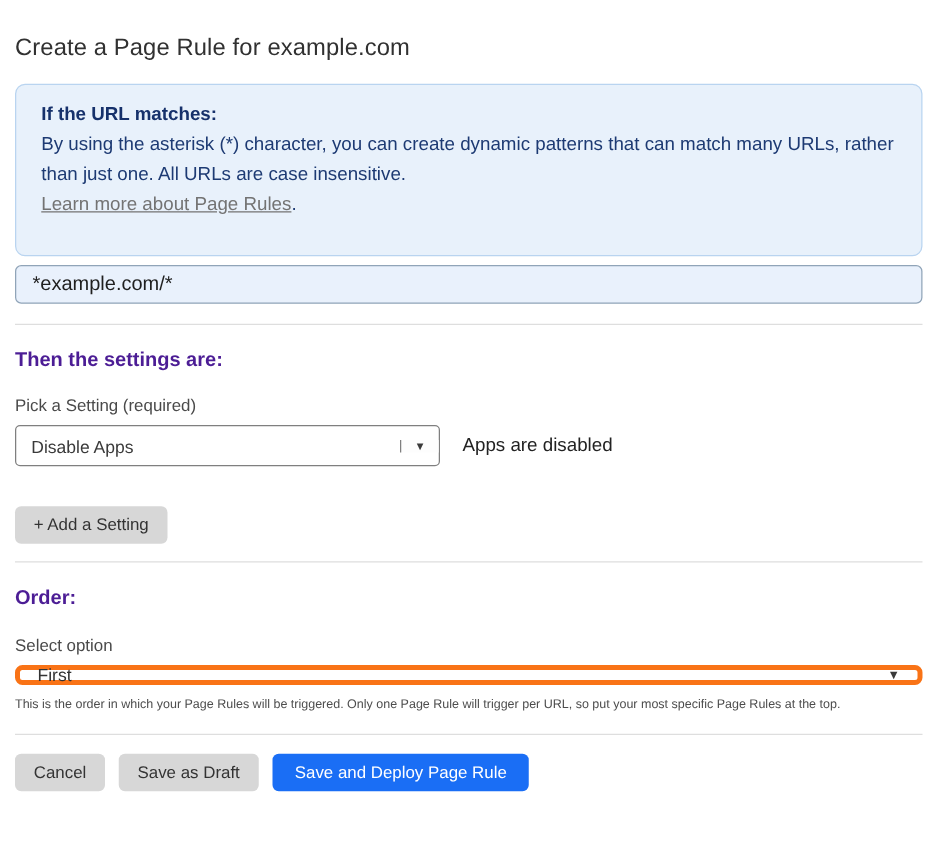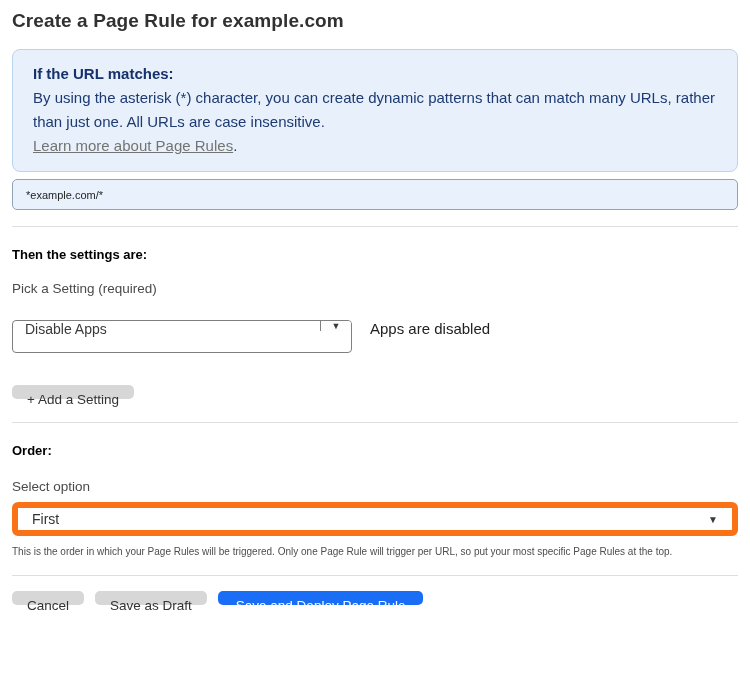--- a/index.html
+++ b/index.html
@@ -8,31 +8,32 @@
     font-family: "Liberation Sans", sans-serif;
     color: #333;
     width: 750px;
     height: 689px;
     overflow: hidden;
   }
   .container { padding: 10px 12px 0 12px; }
 
   .page-title {
     font-size: 19px;
-    font-weight: bold;
+    font-weight: normal;
     color: #313131;
     letter-spacing: 0.1px;
+    margin-top: 18px;
   }
 
   .info-box {
     margin-top: 17px;
     background: #e8f1fb;
     border: 1px solid #b9d4f0;
     border-radius: 8px;
-    padding: 12px 20px 13px 20px;
+    padding: 12px 20px 28px 20px;
     font-size: 15px;
     line-height: 1.6;
     color: #1d3a73;
   }
   .info-box .info-heading {
     font-weight: bold;
     color: #16316b;
   }
   .info-box .info-link {
     color: #737373;
@@ -49,60 +50,59 @@
 
   .url-input {
     margin-top: 7px;
     width: 726px;
     height: 31px;
     background: #e9f1fc;
     border: 1px solid #90a4b8;
     border-radius: 5px;
     padding: 0 13px;
     font-family: "Liberation Sans", sans-serif;
-    font-size: 11px;
+    font-size: 16px;
     color: #1f1f1f;
     outline: none;
   }
 
   .helper-text {
     margin-top: 9px;
     font-size: 13.5px;
     color: #595959;
   }
 
   .divider {
     margin-top: 16px;
     border: none;
     border-top: 1px solid #dedede;
   }
 
   .section-heading {
     margin-top: 20px;
-    font-size: 13px;
+    font-size: 16px;
     font-weight: bold;
-    color: #000000;
+    color: #4c1d95;
   }
 
   .setting-row {
     margin-top: 8px;
     display: flex;
     align-items: center;
   }
   .setting-select {
     width: 340px;
     height: 33px;
     border: 1px solid #7f7f7f;
     border-radius: 4px;
     background: #ffffff;
     display: flex;
-    align-items: flex-start;
+    align-items: center;
     cursor: pointer;
     overflow: hidden;
-    margin-top: 16px;
   }
   .setting-select-value {
     flex: 1;
     display: flex;
     align-items: center;
     padding-left: 12px;
     font-size: 14px;
     color: #3a3a3a;
   }
   .setting-select-arrow {
@@ -123,31 +123,31 @@
 
   .btn {
     display: inline-block;
     border: none;
     border-radius: 5px;
     font-family: "Liberation Sans", sans-serif;
     font-size: 13.5px;
     color: #333;
     background: #d7d7d7;
     padding: 0 15px;
-    height: 14px;
+    height: 30px;
     line-height: 30px;
     cursor: pointer;
   }
   .add-setting-btn { margin-top: 32px; }
 
   .order-select {
     margin-top: 8px;
     width: 726px;
-    height: 34px;
-    border: 6px solid #f97316;
+    height: 16px;
+    border: 4px solid #f97316;
     border-radius: 6px;
     background: #ffffff;
     display: flex;
     align-items: center;
     justify-content: space-between;
     padding: 0 14px;
     font-size: 14px;
     color: #333;
     cursor: pointer;
   }

